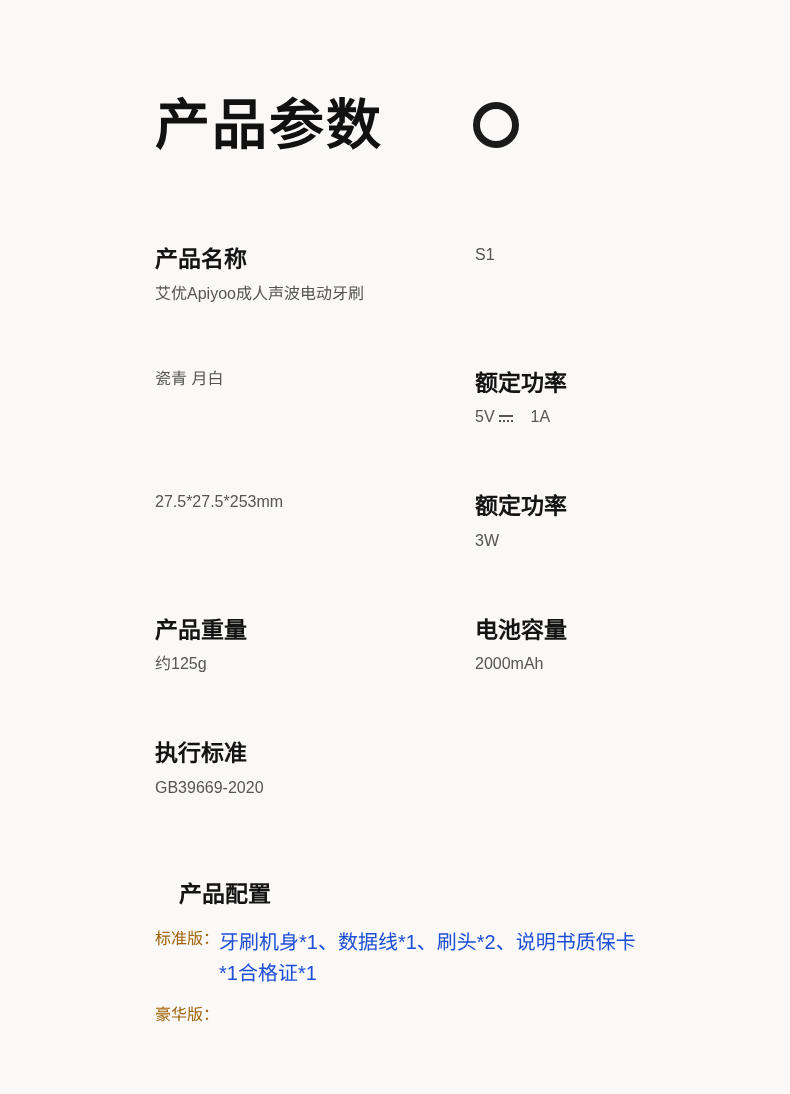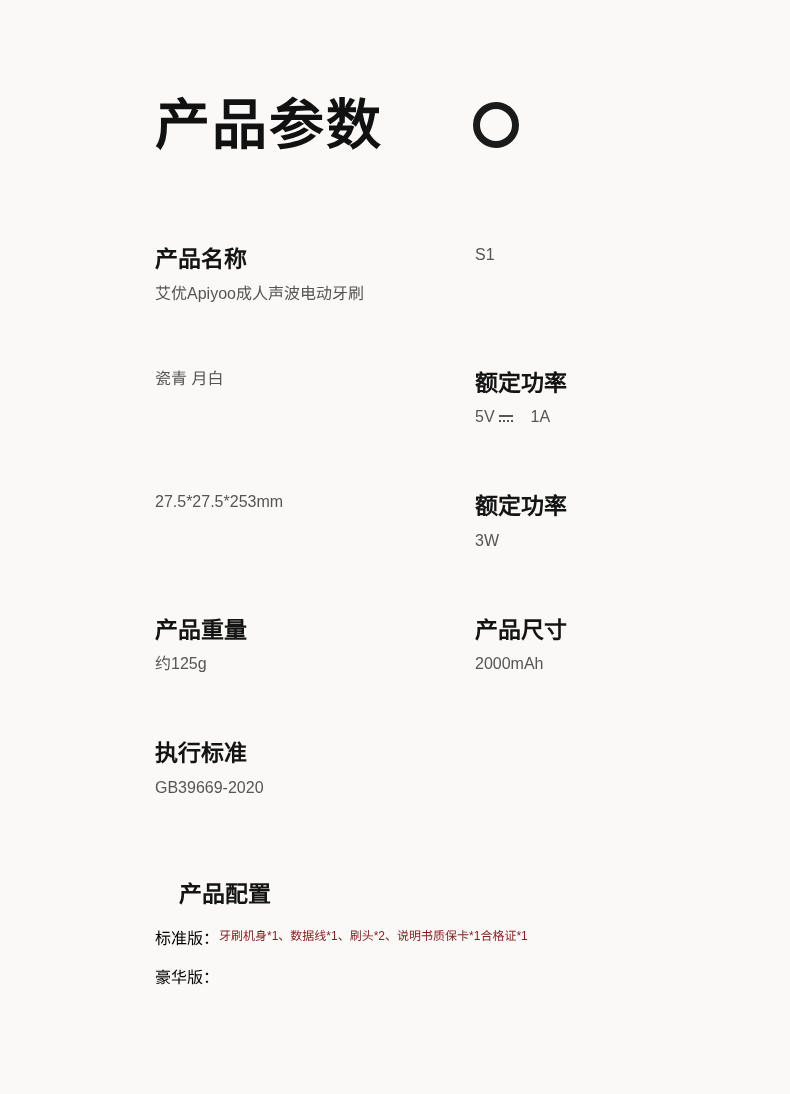--- a/index.html
+++ b/index.html
@@ -119,28 +119,28 @@
     margin-bottom: 18px;
     margin-left: 24px;
   }
   .config-row {
     display: flex;
     align-items: flex-start;
     margin-bottom: 14px;
   }
   .config-row-label {
     font-size: 16px;
-    color: #000000;
+    color: #a16207;
     white-space: nowrap;
     flex: 0 0 auto;
     line-height: 1.55;
   }
   .config-row-text {
-    font-size: 12px;
-    color: #7f1d1d;
+    font-size: 20px;
+    color: #1d4ed8;
     line-height: 1.55;
     max-width: 420px;
   }
 </style>
 </head>
 <body>
 
 <div class="page">
 
   <div class="header">
@@ -179,21 +179,21 @@
       <div class="spec-value">3W</div>
     </div>
 
     <div class="spec-cell">
       <div class="spec-label">产品重量</div>
       <div class="spec-value">约125g</div>
     </div>
 
 
     <div class="spec-cell">
-      <div class="spec-label">产品尺寸</div>
+      <div class="spec-label">电池容量</div>
       <div class="spec-value">2000mAh</div>
     </div>
 
     <div class="spec-cell">
       <div class="spec-label">执行标准</div>
       <div class="spec-value">GB39669-2020</div>
     </div>
 
   </div>
 

